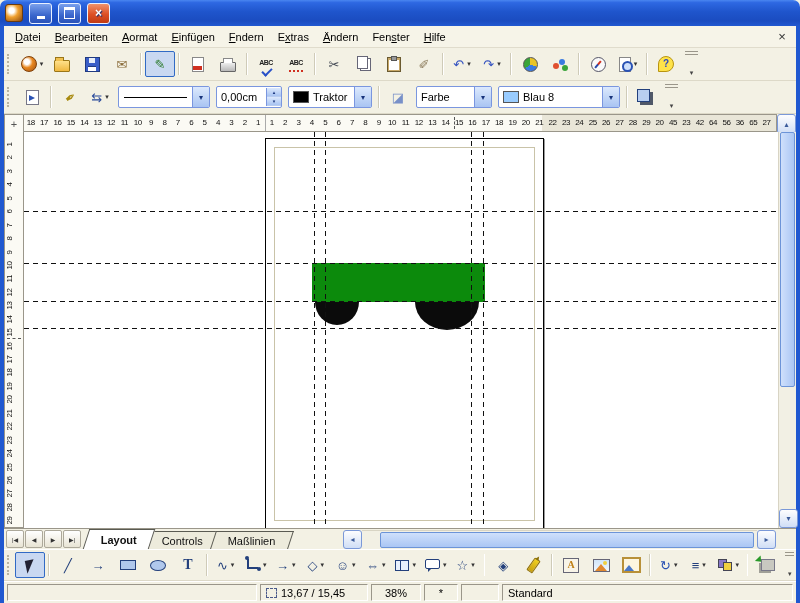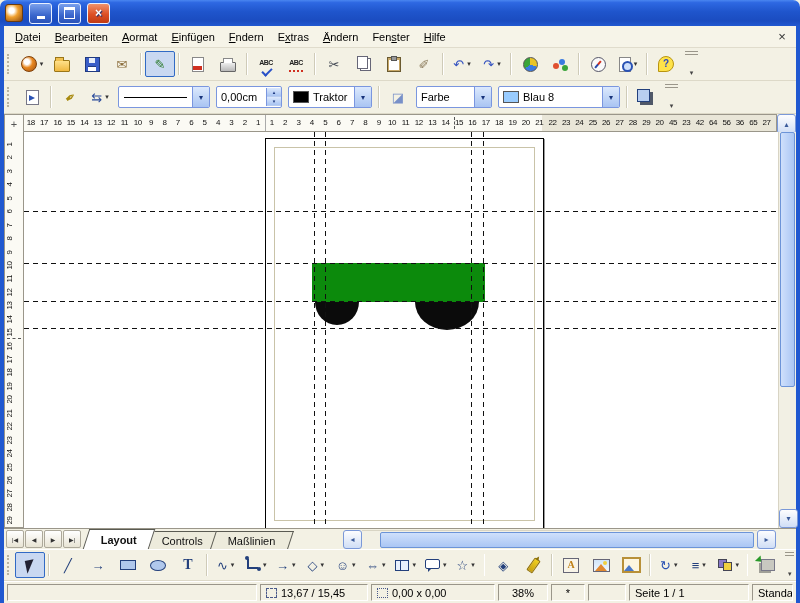--- a/index.html
+++ b/index.html
@@ -566,33 +566,26 @@
         </span>
       <span class="overflow-btn">▾</span>
     </div>
 
     <div id="statusbar">
       <span class="scell" style="width:238px"></span>
       <span class="scell" style="width:96px">
           <span class="mini"></span>
           <span>13,67 / 15,45</span>
         </span>
-      <span class="scell" style="width:112px">
-          <span class="mini sz"></span>
-          <span>0,00 x 0,00</span>
-        </span>
       <span class="scell" style="width:38px;justify-content:center">
           <span>38%</span>
         </span>
       <span class="scell" style="width:22px;justify-content:center">
           <span>*</span>
         </span>
       <span class="scell" style="width:26px"></span>
-      <span class="scell" style="width:108px">
-          <span>Seite 1 / 1</span>
-        </span>
       <span class="scell" style="flex:1">
           <span>Standard</span>
         </span>
     </div>
 
   </div>
 </div>
 
 </body></html>

